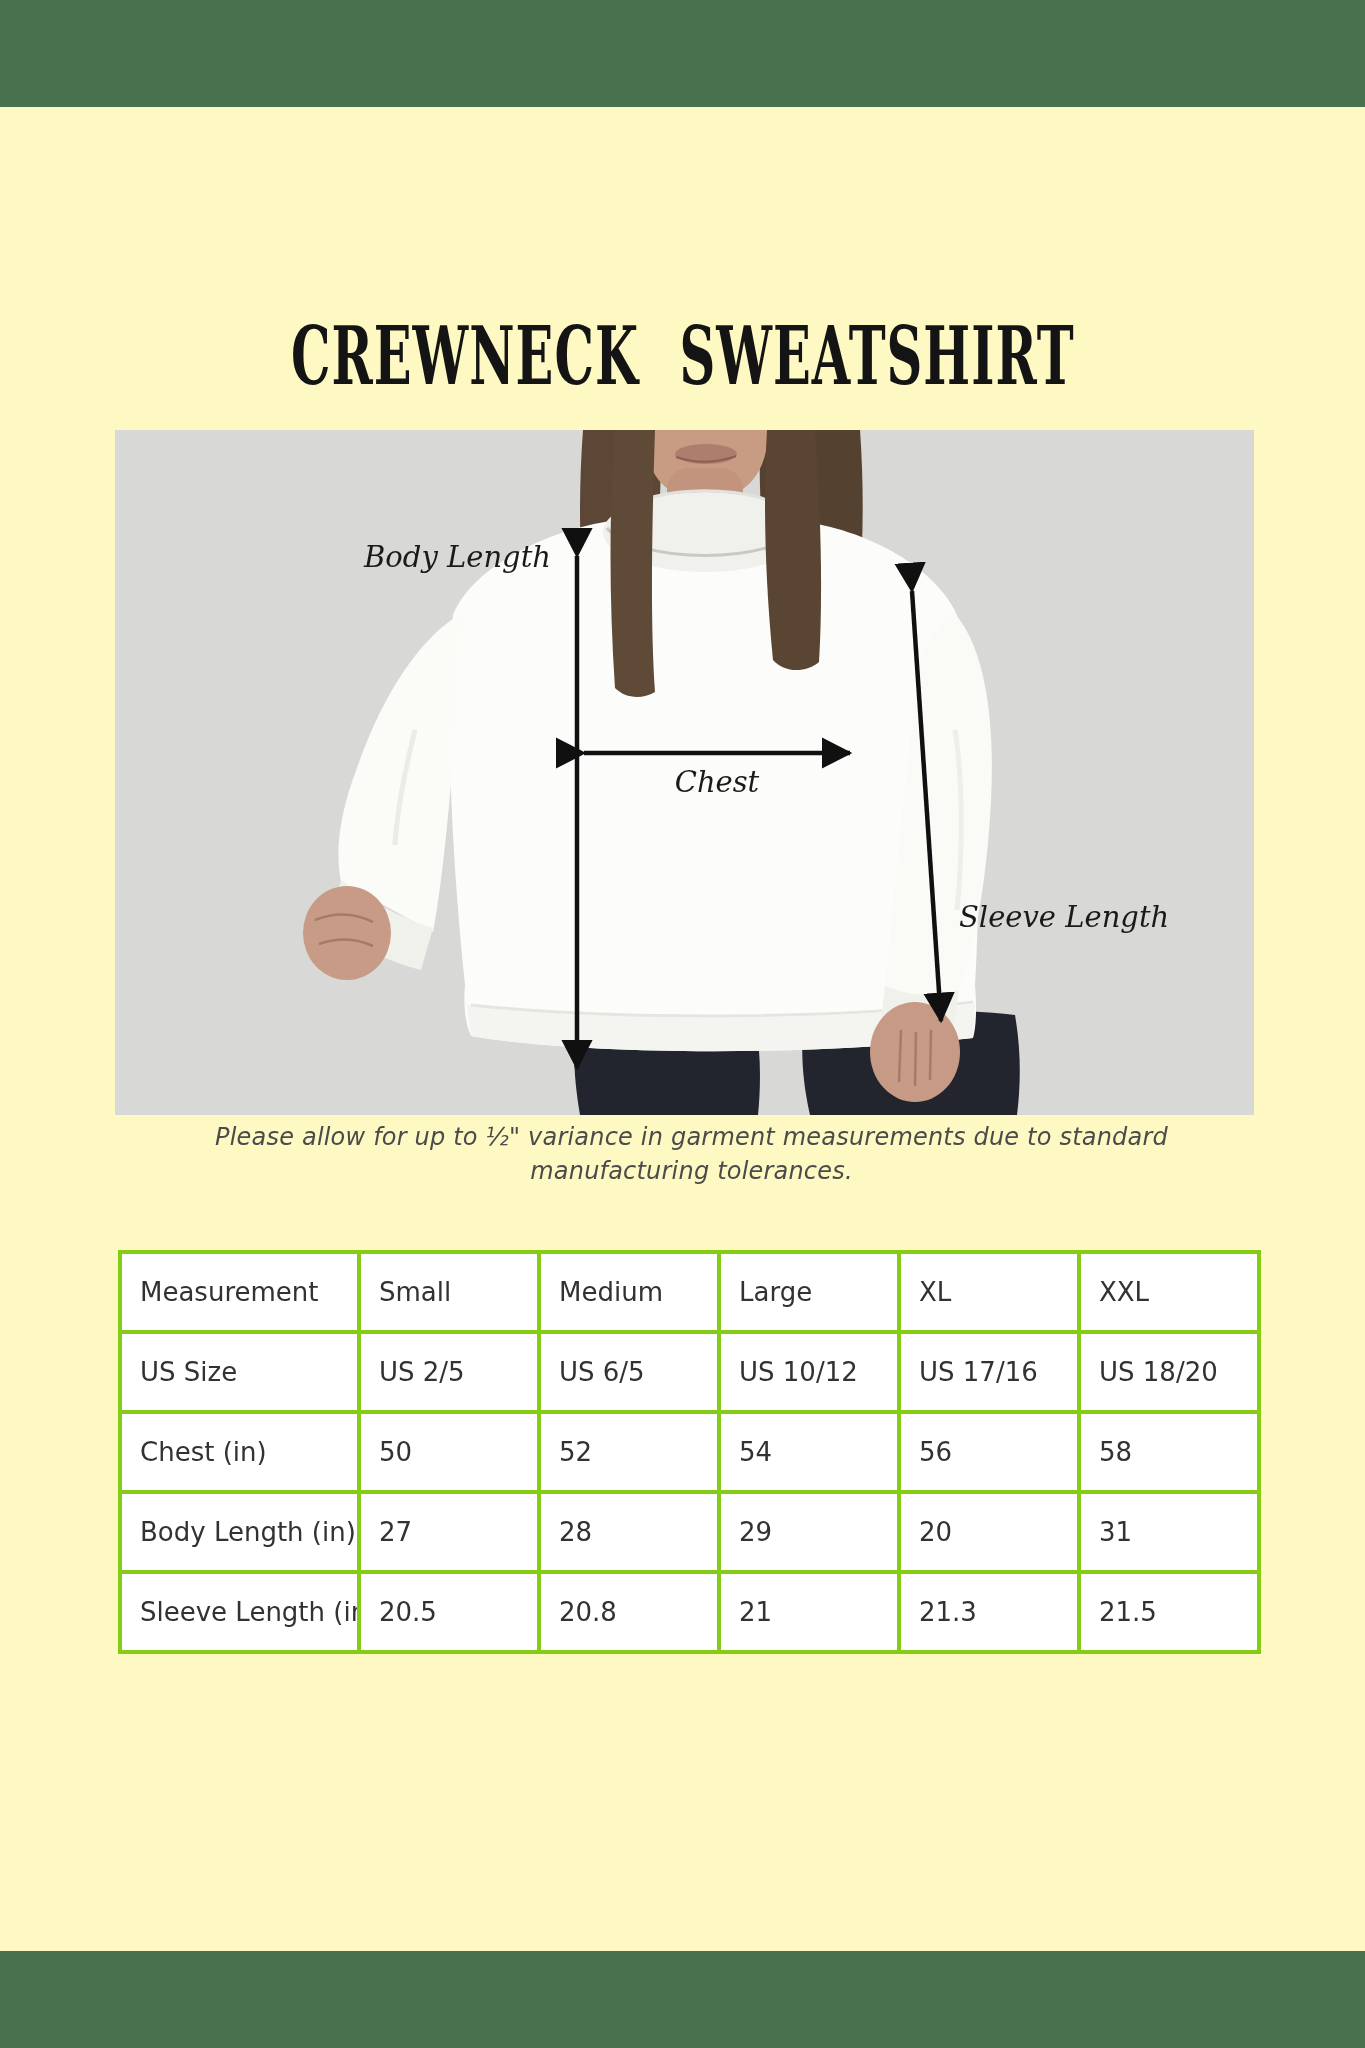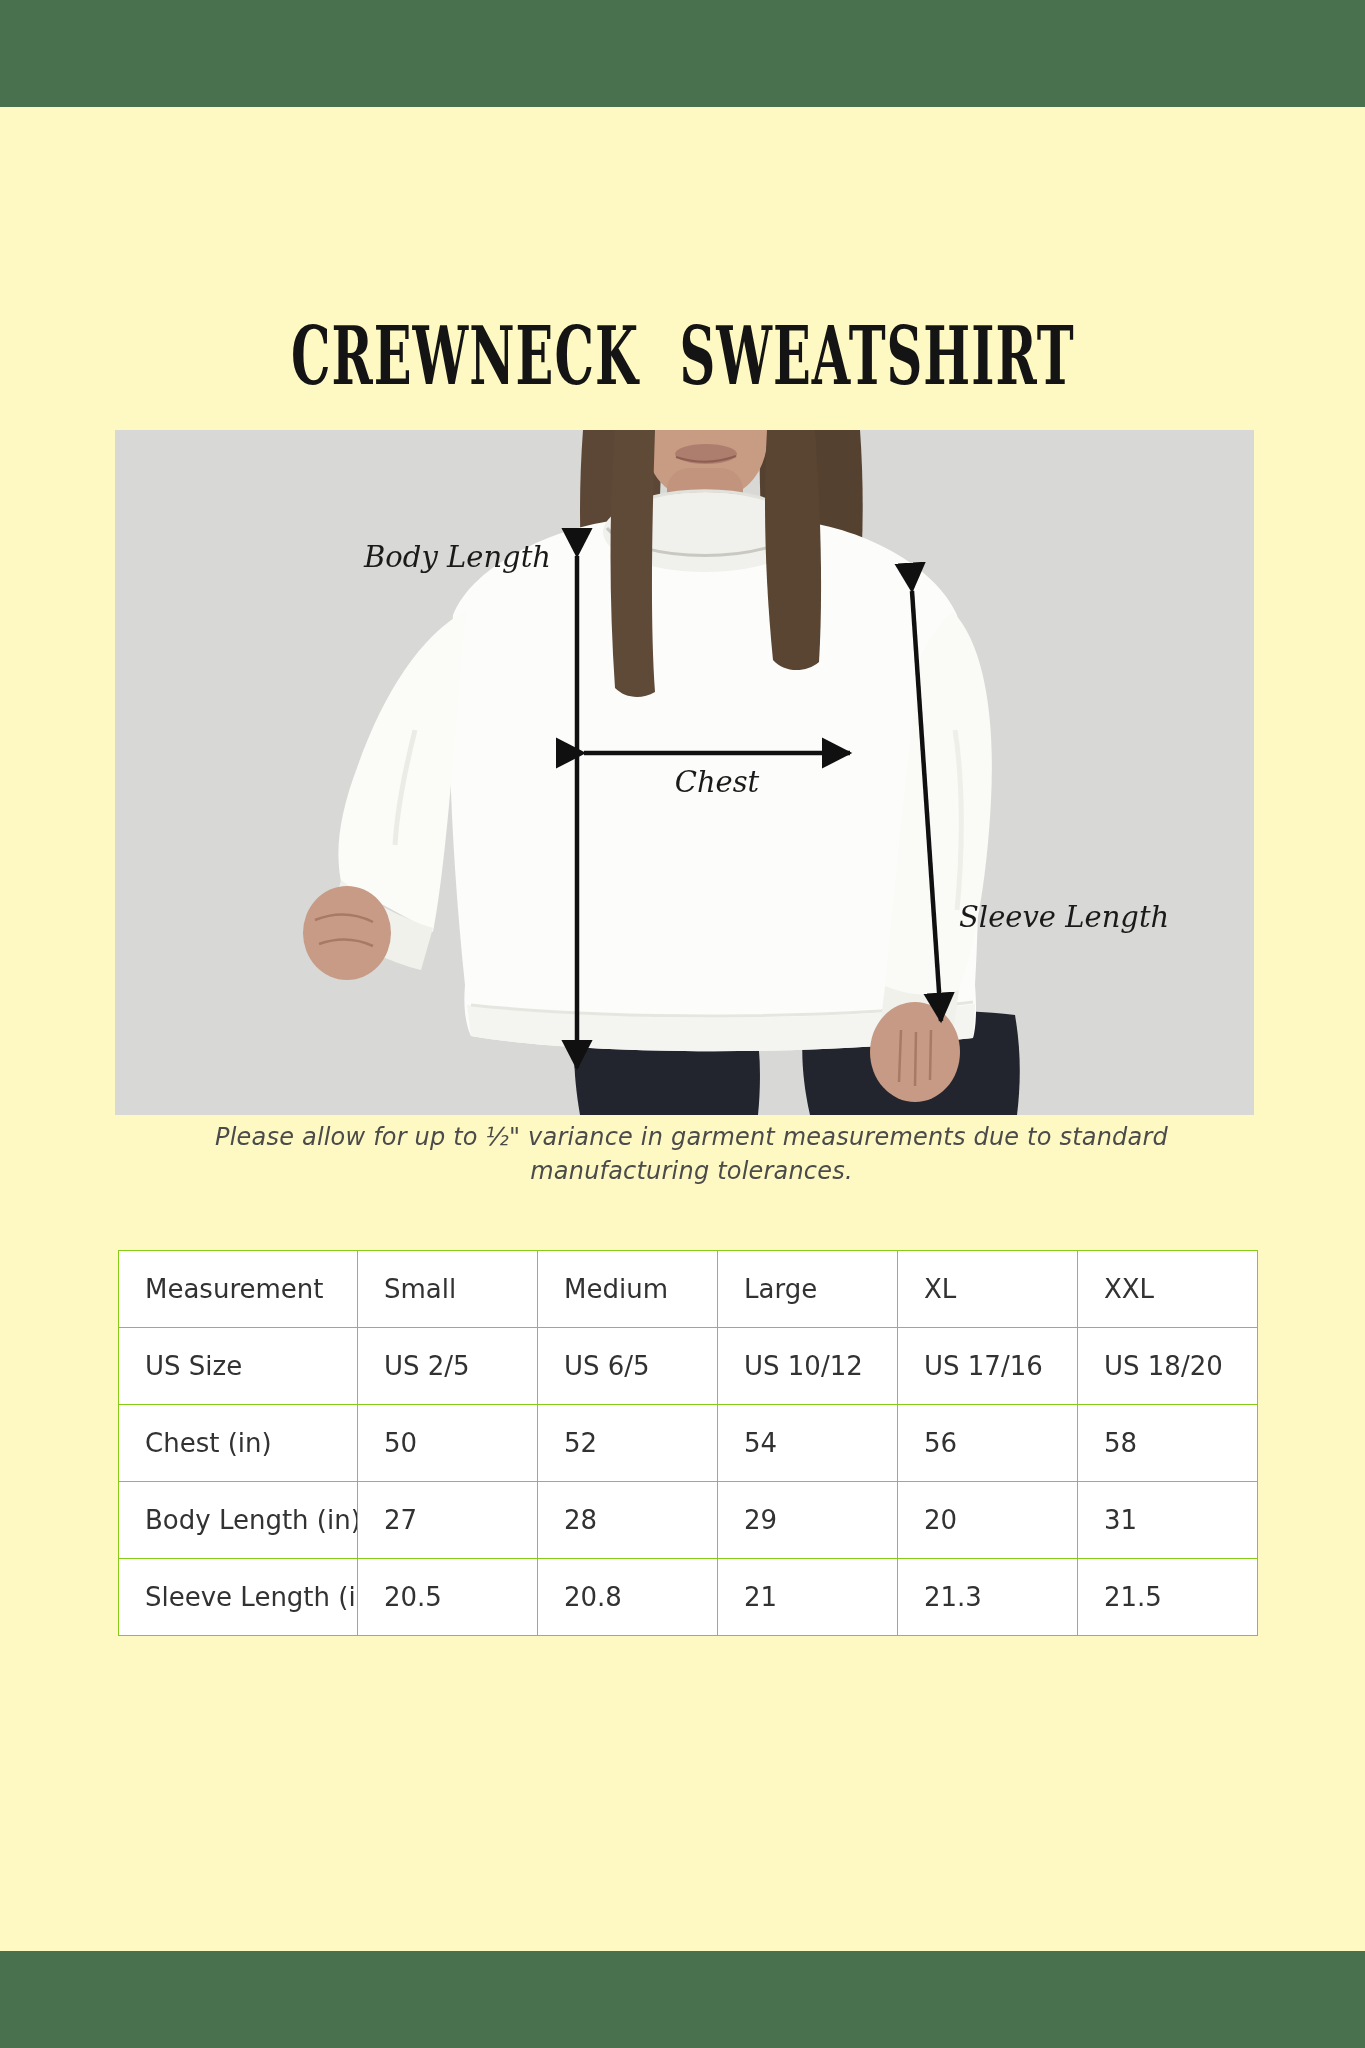--- a/index.html
+++ b/index.html
@@ -38,21 +38,21 @@
 
   table.size{
     position:absolute; left:118px; top:1250px;
     border-collapse:collapse; table-layout:fixed;
     width:1139px; background:#fff;
     font-size:26px; color:#323232;
   }
   table.size col.c0{width:239px;}
   table.size col.cn{width:180px;}
   table.size td, table.size th{
-    border:1px solid #84cc16; height:76px; padding:0 26px;
+    border:4px solid #84cc16; height:76px; padding:0 18px;
     font-weight:400; text-align:left; vertical-align:middle;
     overflow:hidden; white-space:nowrap;
   }
   table.size td.num{text-align:left; padding-right:15px;}
 
   .diag-label{
     font-family:"DejaVu Serif", serif; font-style:italic;
     font-size:29px; fill:#1a1a1a;
   }
 </style>

